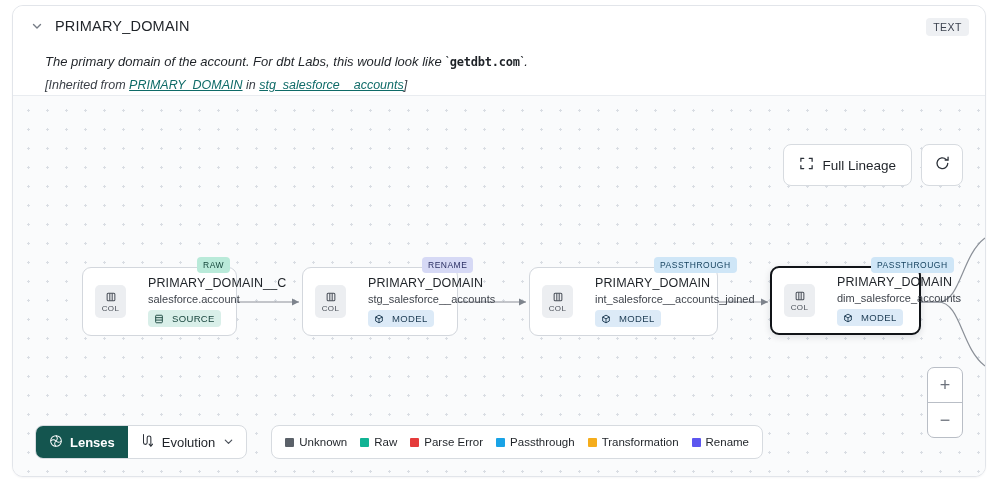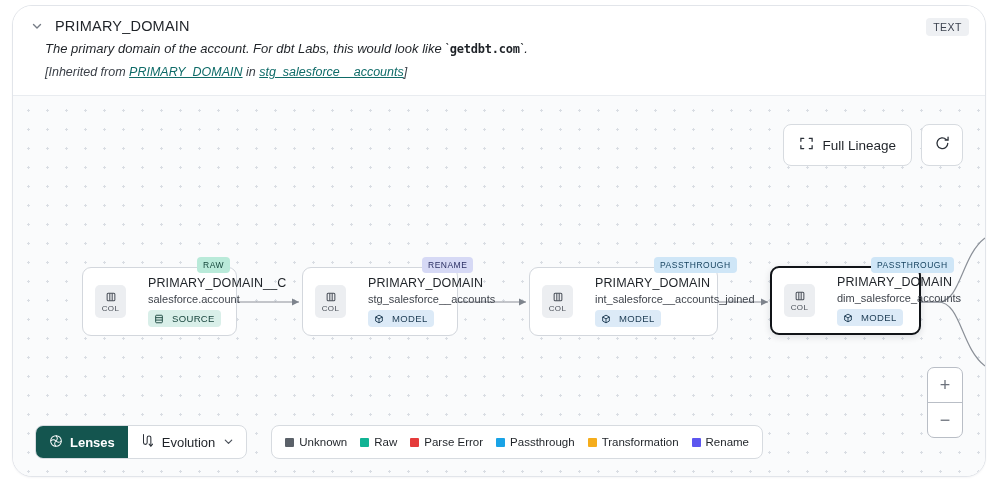--- a/index.html
+++ b/index.html
@@ -1,48 +1,48 @@
 <!DOCTYPE html>
 <html><head>
 <meta charset="utf-8">
 <style>
   html,body{margin:0;padding:0;background:#ffffff;}
   body{font-family:"Liberation Sans",sans-serif;-webkit-font-smoothing:antialiased;}
   .app{position:relative;width:1008px;height:485px;overflow:hidden;background:#ffffff;}
 
   
   .card{position:absolute;left:12px;top:5px;width:972px;height:470px;
-        border:1px solid #e2e5ea;border-radius:20px;background:#fff;overflow:hidden;
+        border:1px solid #e2e5ea;border-radius:11px;background:#fff;overflow:hidden;
         box-shadow:0 1px 2px rgba(16,24,40,.04);}
 
   
   .hdr{position:relative;padding:12px 16px 10px 16px;background:#fff;}
   .hdr-row{display:flex;align-items:center;gap:10px;}
   .chev{width:16px;height:16px;display:flex;align-items:center;justify-content:center;
         color:#6b7280;flex:0 0 auto;cursor:pointer;}
   .title{font-size:14.5px;color:#1f2328;letter-spacing:.2px;}
   .type-badge{position:absolute;right:16px;top:12px;background:#eef0f3;color:#3d4350;
         font-size:10.5px;letter-spacing:.5px;padding:3px 7px;border-radius:4px;}
-  .desc{font-style:italic;font-size:13px;color:#1f2328;margin:7px 0 0 16px;}
+  .desc{font-style:italic;font-size:13px;color:#1f2328;margin:20px 0 0 16px;}
   .desc code{font-family:"DejaVu Sans Mono",monospace;font-style:normal;font-weight:bold;
         font-size:12px;letter-spacing:-.2px;}
   .inherit{font-style:italic;font-size:12.5px;color:#3b4048;margin:9px 0 0 16px;}
   .inherit a{color:#0f6b68;text-decoration:underline;font-style:italic;}
 
   
   .canvas{position:absolute;left:0;right:0;top:89px;bottom:0;
      background-color:#fafbfc;
      background-image:radial-gradient(#d9dde3 1px, transparent 1.1px);
      background-size:19px 19px;background-position:6px 5px;
      border-top:1px solid #e9ecf0;overflow:hidden;}
 
   
   .ctrls{position:absolute;right:22px;top:28px;display:flex;gap:9px;}
   .btn{display:flex;align-items:center;gap:8px;background:#fff;border:1px solid #d7dbe0;
-       border-radius:8px;height:40px;padding:0 15px;font-size:13.5px;color:#1f2328;cursor:pointer;}
+       border-radius:8px;height:40px;padding:0 15px;font-size:13.5px;color:#1f2328;cursor:pointer;margin-top:20px;}
   .btn-icon{width:40px;height:40px;padding:0;justify-content:center;}
 
   
   .node{position:absolute;background:#fff;border:1px solid #d3d7dd;border-radius:9px;
         height:69px;display:flex;align-items:center;padding:0 12px;box-sizing:border-box;}
   .node.sel{border:2px solid #111418;box-shadow:0 2px 7px rgba(16,24,40,.13);}
   .col-chip{width:31px;height:33px;background:#eceef1;border-radius:5px;flex:0 0 auto;
         display:flex;flex-direction:column;align-items:center;justify-content:center;gap:1px;color:#4a5059;}
   .col-chip .lbl{font-size:8px;letter-spacing:.4px;}
   .ninfo{margin-left:22px;display:flex;flex-direction:column;gap:3px;}

